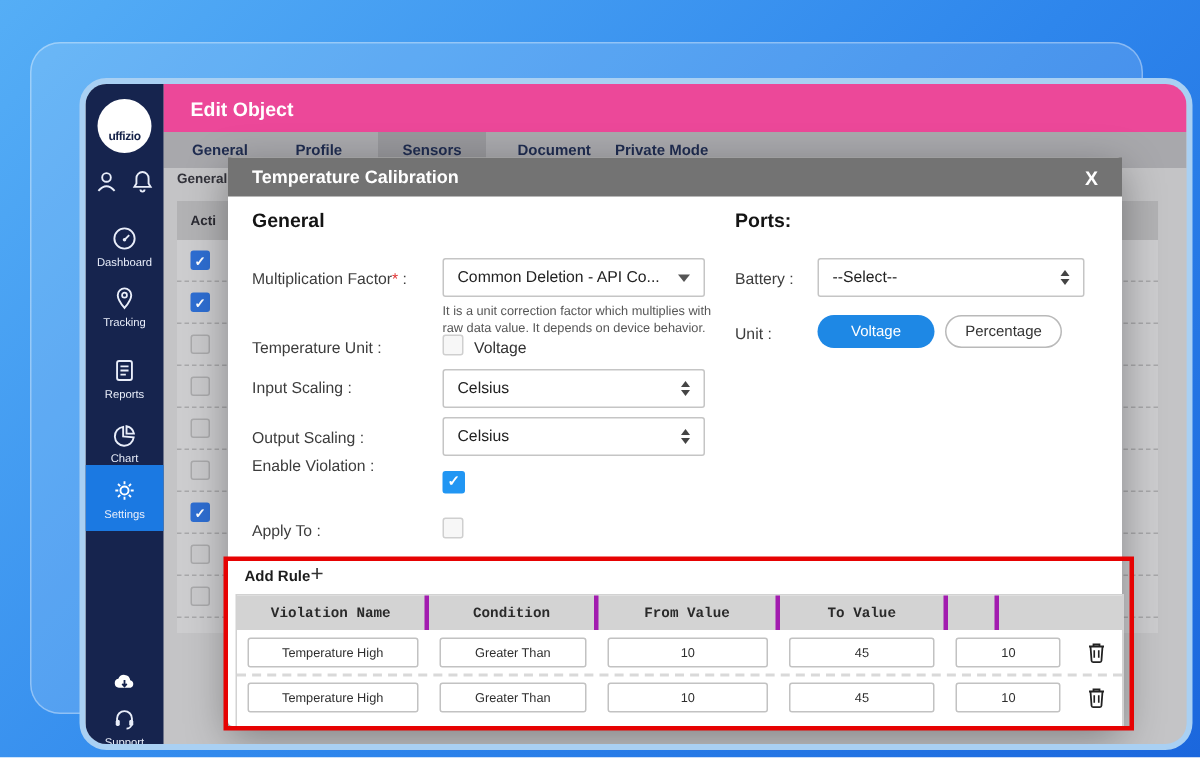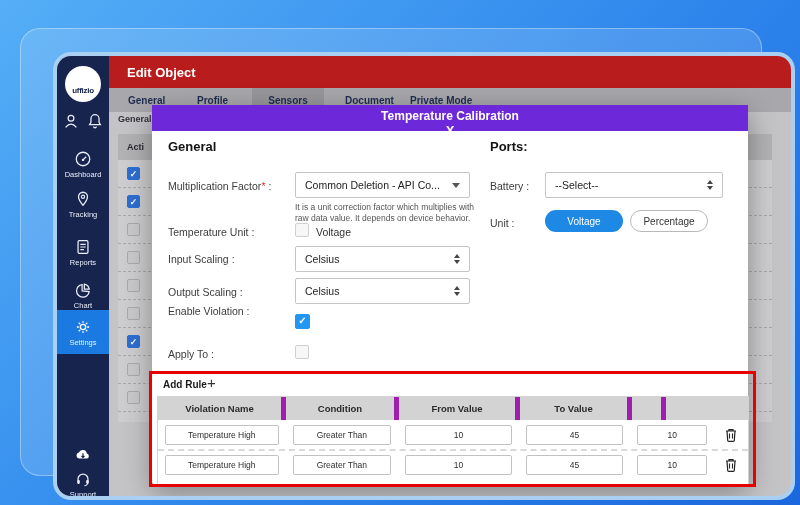--- a/index.html
+++ b/index.html
@@ -23,21 +23,21 @@
   .top-icons { position:absolute; left:0; top:56px; width:52px; display:flex; justify-content:center; gap:6px; }
   .nav-item { position:absolute; left:0; width:52px; display:flex; flex-direction:column;
               align-items:center; gap:2px; color:#e9eefa; font-size:7.5px; }
   .nav-item.active { background:#1b79e2; padding:7px 12px; }
   .nav-dashboard { top:94px; } .nav-tracking { top:134px; } .nav-reports { top:182px; }
   .nav-chart { top:225px; } .nav-settings { top:254px; height:44px; justify-content:center; }
   .nav-cloud { top:389px; } .nav-support { top:414px; }
   .sideicon { width:18px; height:18px; }
 
   
-  .win-header { position:absolute; left:52px; top:0; width:682px; height:32px; background:#b91c1c;
+  .win-header { position:absolute; left:52px; top:0; width:682px; height:32px; background:#ec4899;
                 display:flex; align-items:center; padding-left:18px; }
   .win-header span { color:#fff; font-size:13px; font-weight:bold; }
   .tabbar { position:absolute; left:52px; top:32px; width:682px; height:24px; background:#a8a8ac; }
   .tab { position:absolute; top:0; height:24px; display:flex; align-items:center;
          font-size:10px; font-weight:bold; color:#1f2c50; }
   .tab-general { left:19px; } .tab-profile { left:88px; }
   .tab-sensors { left:143px; width:72px; justify-content:center; background:#97979b; }
   .tab-document { left:236px; } .tab-private { left:301px; }
 
   
@@ -48,22 +48,22 @@
                      padding-left:9px; font-size:9px; font-weight:bold; color:#2b2b33; }
   .bg-row { height:28px; border-bottom:1px dashed #a8a8aa; display:flex; align-items:center; padding-left:9px; }
   .bg-check { width:13px; height:13px; border-radius:2px; background:#c9c9cb; border:1px solid #a9a9ab;
               display:flex; align-items:center; justify-content:center; }
   .bg-check.checked { background:#2e6ed2; border-color:#2e6ed2; }
   .bg-check.checked::after { content:"✓"; color:#fff; font-size:9px; font-weight:bold; }
 
   
   .modal { position:absolute; left:95px; top:49px; width:596px; height:379px; background:#fff;
            border-radius:3px; box-shadow:0 8px 28px rgba(0,0,0,0.35); z-index:10; }
-  .modal-header { position:absolute; left:0; top:0; width:100%; height:26px; background:#6d28d9;
-                  display:flex; align-items:center; justify-content:space-between; padding:4px 16px;flex-direction:column; }
+  .modal-header { position:absolute; left:0; top:0; width:100%; height:26px; background:#737373;
+                  display:flex; align-items:center; justify-content:space-between; padding:4px 16px; }
   .modal-header .mtitle { color:#fff; font-size:12px; font-weight:bold; }
   .modal-header .mclose { color:#fff; font-size:13px; font-weight:bold; cursor:pointer; }
   .mh2 { position:absolute; font-size:13px; font-weight:bold; color:#141414; }
   .mlabel { position:absolute; left:16px; font-size:10.5px; color:#3c3c3c; }
   .req { color:#e03030; }
   .sel { position:absolute; width:175px; height:26px; border:1px solid #c5c5c5; border-radius:2px;
          background:#fff; display:flex; align-items:center; padding:0 9px; font-size:10.5px; color:#222; }
   .sel .grow { flex:1; white-space:nowrap; overflow:hidden; }
   .caret-down { width:0; height:0; border-left:4px solid transparent; border-right:4px solid transparent;
                 border-top:5px solid #555; }
@@ -82,21 +82,21 @@
           justify-content:center; font-size:10px; cursor:pointer; }
   .pill.on { background:#1e88e5; color:#fff; }
   .pill.off { background:#fff; color:#333; border:1px solid #b9b9b9; }
 
   
   .addrule-label { position:absolute; left:11px; top:274px; font-size:10px; font-weight:bold; color:#1c1c1c; }
   .addrule-plus { position:absolute; left:55px; top:269px; font-size:15px; color:#333; cursor:pointer; }
   .rule-table { position:absolute; left:5px; top:291px; width:592px; border:1px solid #d2d2d2; background:#fff; }
   .rule-head { display:flex; height:23px; background:#d3d3d3; }
   .rhcell { display:flex; align-items:center; justify-content:center; font-size:9.5px; font-weight:bold;
-            color:#2a2a2a; border-right:5px solid #a21caf; }
+            color:#2a2a2a; border-right:3px solid #a21caf;font-family:Liberation Mono, monospace; }
   .rule-row { display:flex; height:29px; align-items:center; }
   .rule-row.dashed { border-top:2px dashed #d9d9d9; }
   .rcell { display:flex; align-items:center; justify-content:center; }
   .rinput { height:20px; width:calc(100% - 14px); border:1px solid #c2c2c2; border-radius:2px;
             display:flex; align-items:center; justify-content:center; font-size:8.5px; color:#2e2e2e; background:#fff; }
   .c1 { width:128px; } .c2 { width:113px; } .c3 { width:121px; } .c4 { width:112px; }
   .c5 { width:84px; } .c6 { width:34px; }
   .rule-pad { height:6px; }
   .red-annot { position:absolute; left:92px; top:315px; width:607px; height:116px;
                border:3px solid #e60202; z-index:20; pointer-events:none; }

